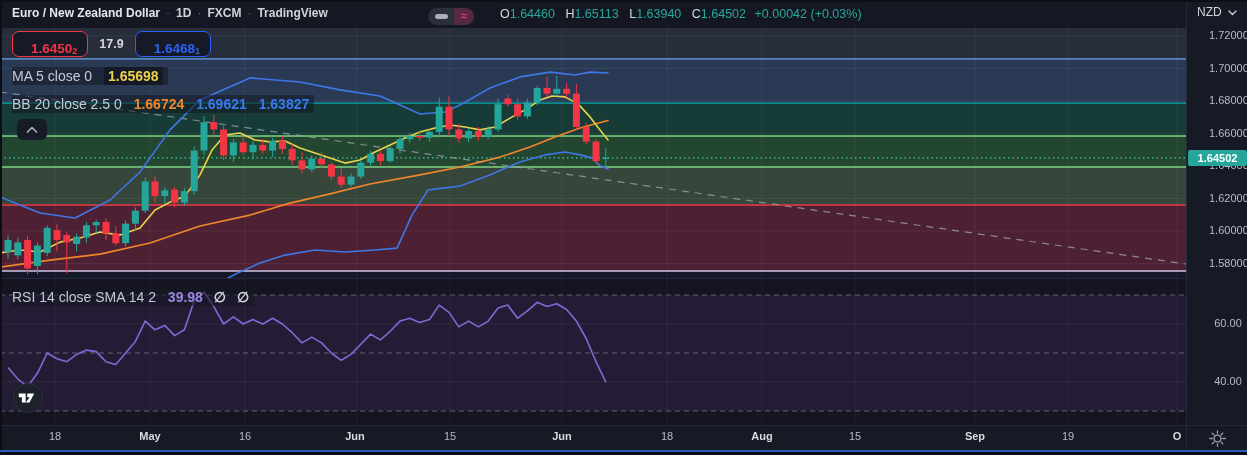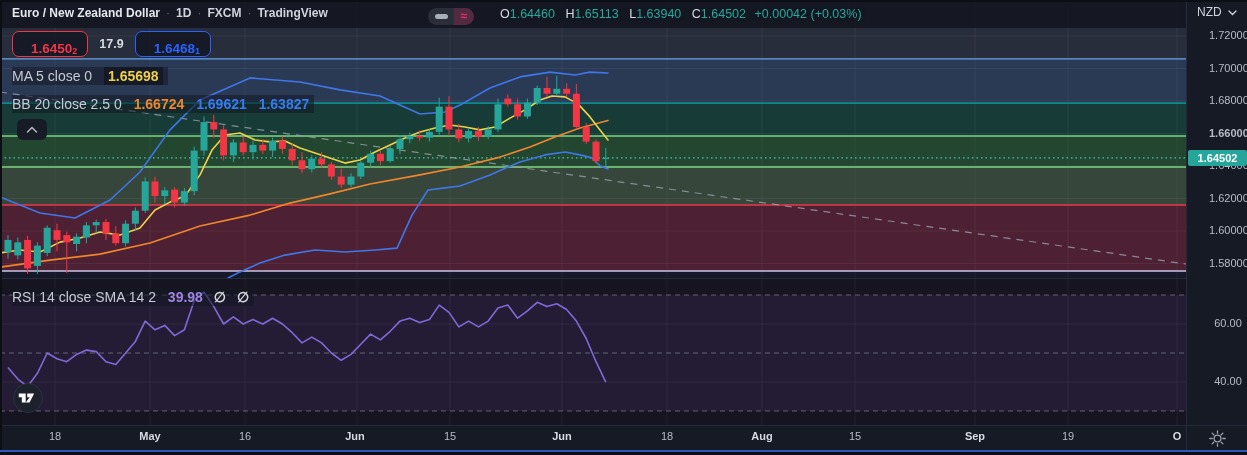--- a/index.html
+++ b/index.html
@@ -297,21 +297,21 @@
     <div class="currency-sel">
       <span>NZD</span>
       <svg width="9" height="6" viewBox="0 0 9 6" style="margin-left:3px">
         <polyline points="1,1 4.5,4.5 8,1" fill="none" stroke="#cfd3dc" stroke-width="1.3" stroke-linecap="round"></polyline>
       </svg>
     </div>
     <div class="last-tag">1.64502</div>
   <div class="pa-label" style="top: 29px;">1.72000</div>
       <div class="pa-label" style="top: 61.5px;">1.70000</div>
       <div class="pa-label" style="top: 94px;">1.68000</div>
-      <div class="pa-label" style="top: 126.5px; font-weight: bold;">1.66000</div>
+      <div class="pa-label" style="top: 126.5px;">1.66000</div>
       <div class="pa-label" style="top: 159px;">1.64000</div>
       <div class="pa-label" style="top: 191.5px;">1.62000</div>
       <div class="pa-label" style="top: 224px;">1.60000</div>
       <div class="pa-label" style="top: 256.5px;">1.58000</div>
       <div class="ra-label" style="top: 317px;">60.00</div>
       <div class="ra-label" style="top: 375px;">40.00</div>
     </div>
 
   <div class="time-axis">
       <div class="ta-label" style="left: 55px;">18</div>

